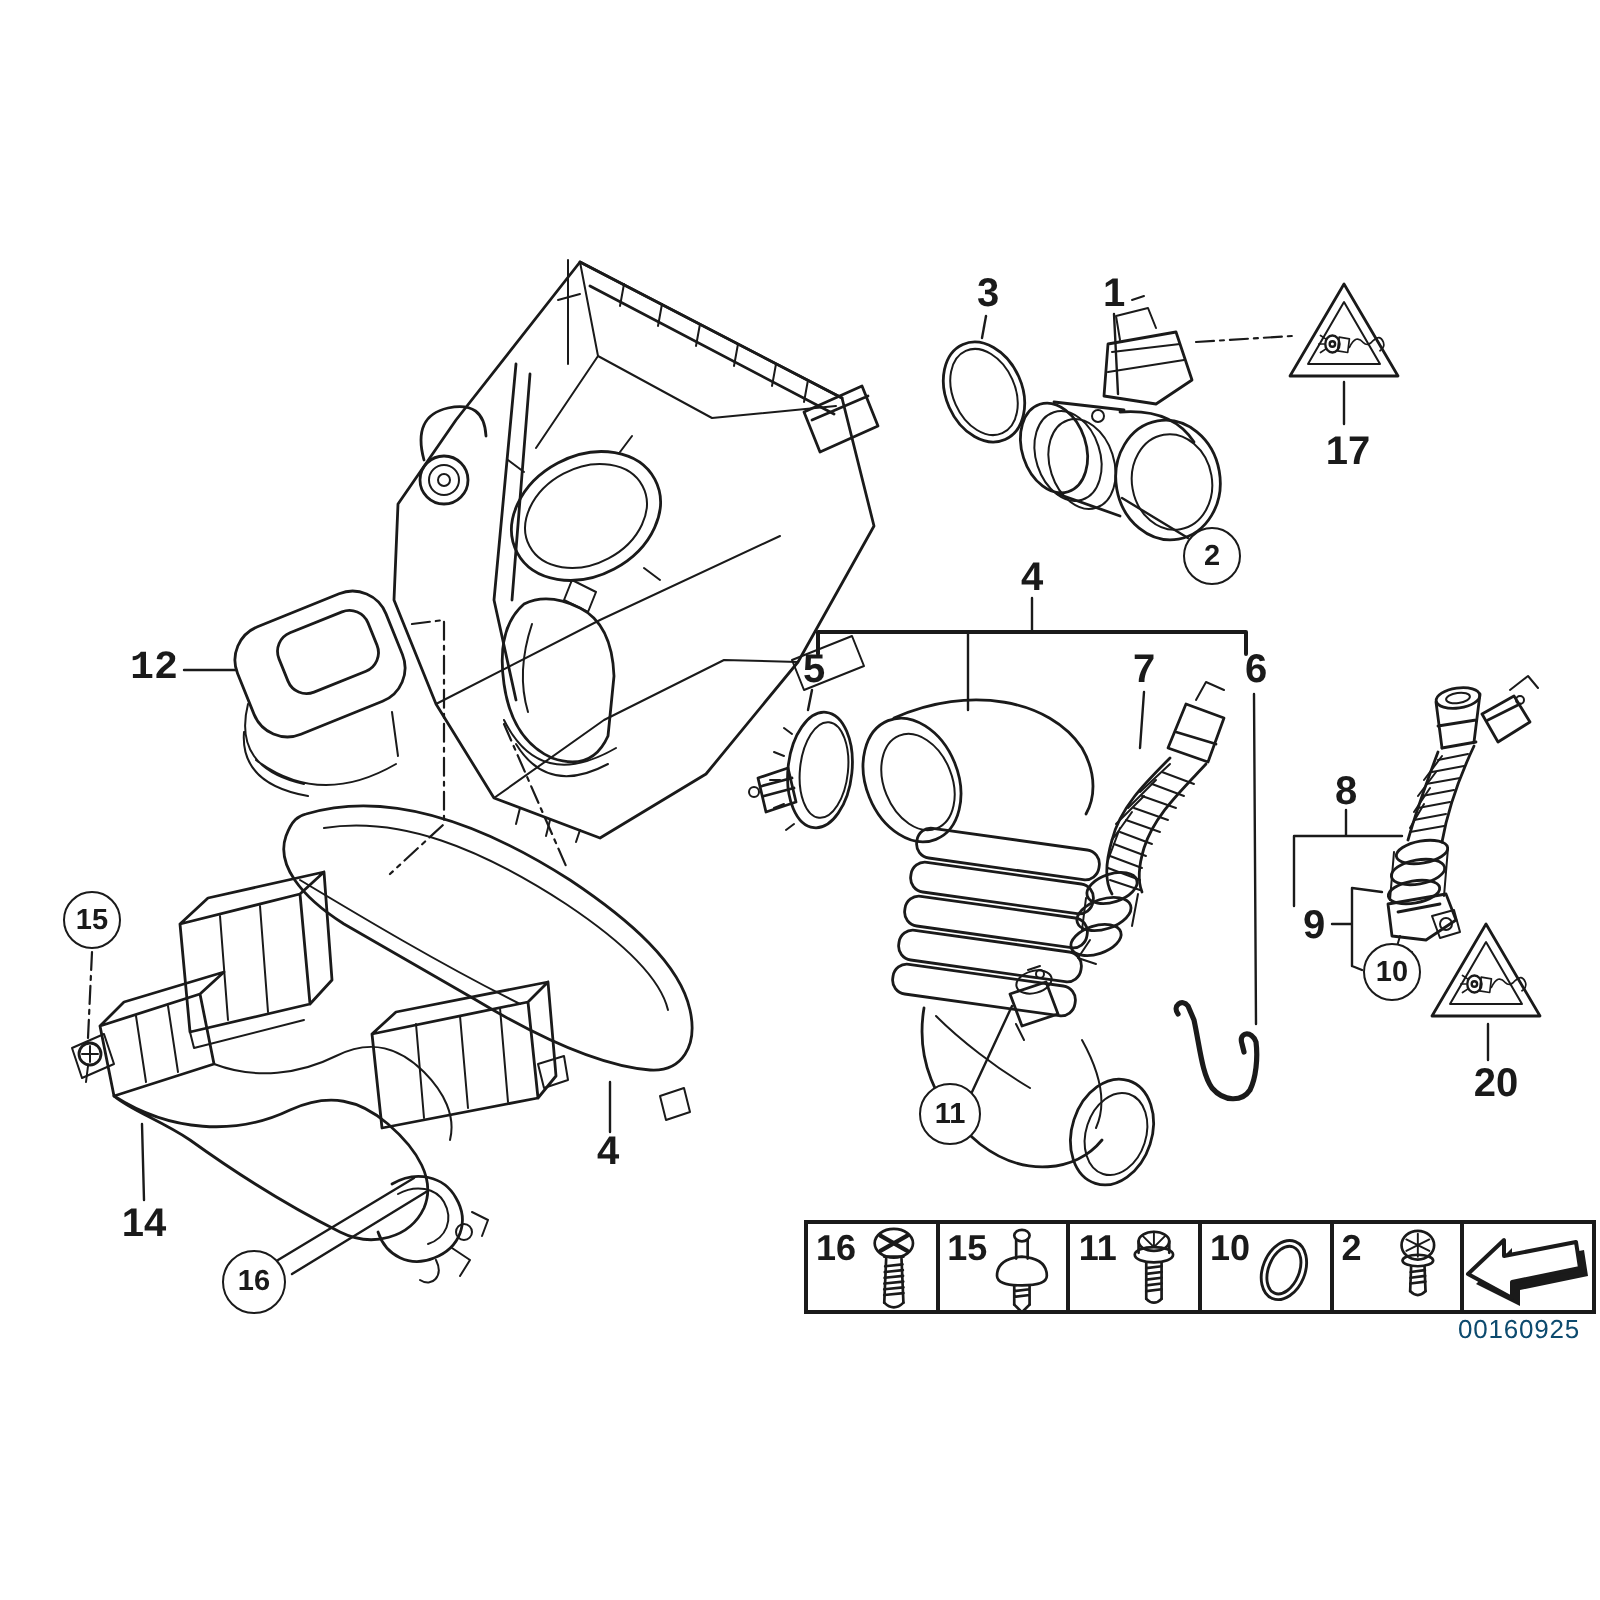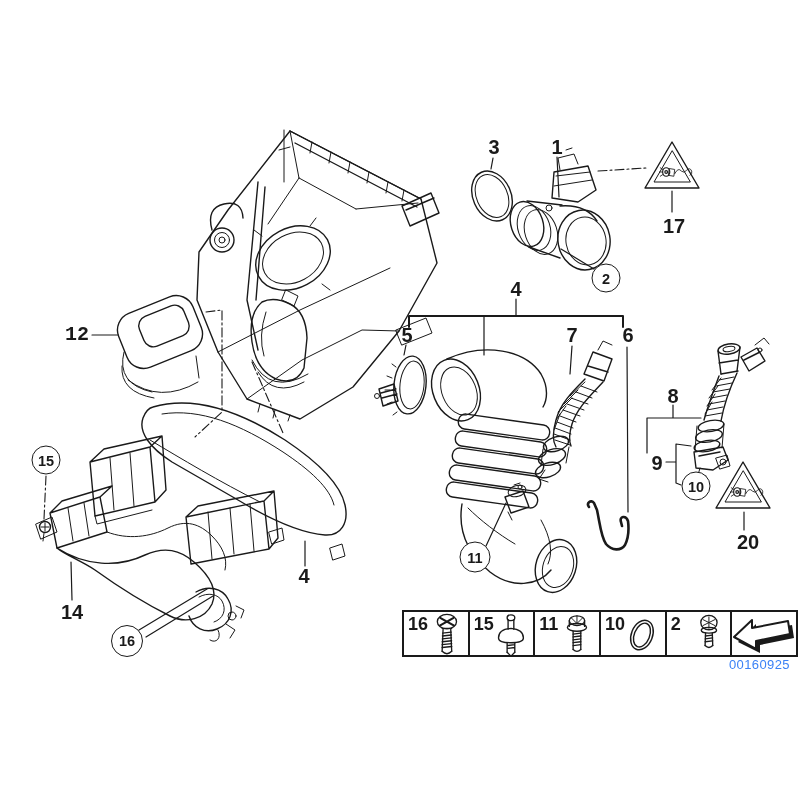--- a/index.html
+++ b/index.html
@@ -36,21 +36,21 @@
   }
   .cell{ flex:1 1 0; border-right:2px solid var(--line); position:relative; }
   .cell:last-child{ border-right:none; }
   .cell .num{
     position:absolute; left:4px; top:2px; font-size:18px; font-weight:bold; color:var(--line);
   }
   .cell svg{ position:absolute; right:3px; top:1px; }
   .cell.arrowcell svg{ right:1px; top:3px; }
   #docnum{
     position:absolute; left:645px; top:657px; width:145px; text-align:right;
-    font-size:13px; letter-spacing:.4px; color:#3b82f6;
+    font-size:13px; letter-spacing:.4px; color:#0c4a6e;
   }
 </style>
 </head>
 <body>
 
 <div id="canvas">
 
   <svg id="art" width="800" height="800" viewBox="0 0 800 800">
     <defs>
       <g id="plug-glyph">

